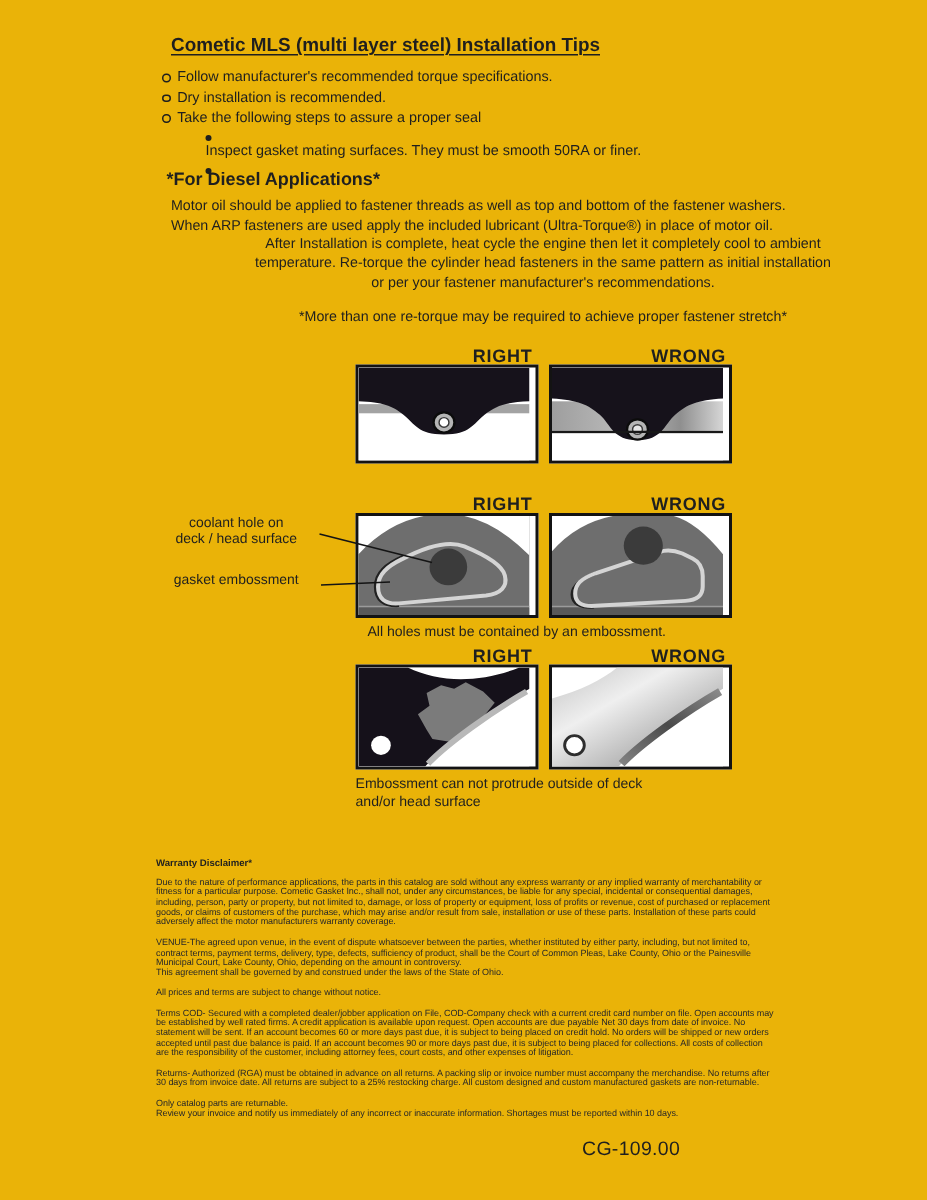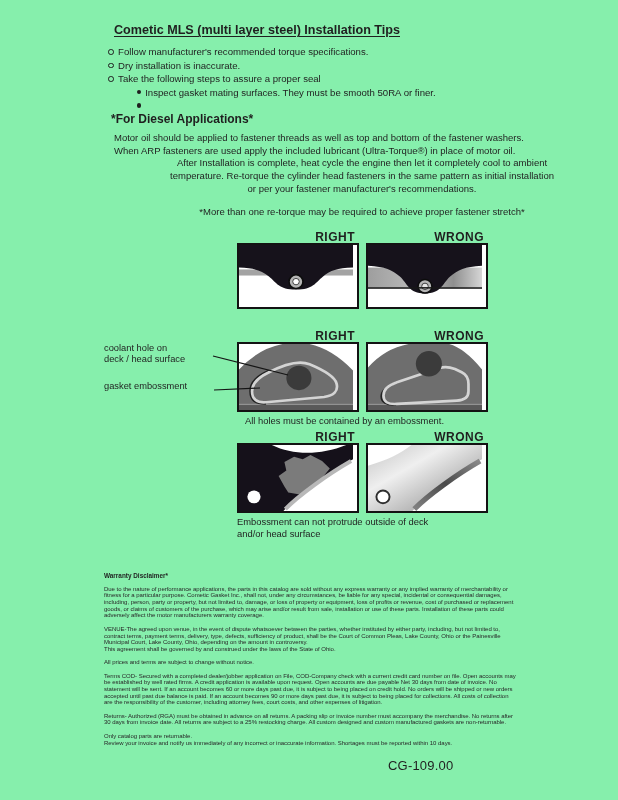--- a/index.html
+++ b/index.html
@@ -1,46 +1,46 @@
 <!DOCTYPE html>
 <html><head>
 <meta charset="utf-8">
 <style>
   html,body { margin:0; padding:0; background:#9a9a9a; }
   .page {
     position:relative; width:618px; height:800px; margin:0 auto;
-    background:#86efac; overflow:hidden;
+    background:#eab308; overflow:hidden;
     font-family:"Liberation Sans", sans-serif; color:#1f1f1f;
   }
   .pre { white-space:pre-line; }
 
   .title {
     position:absolute; left:114px; top:23px;
     font-size:12.6px; font-weight:bold;
     text-decoration:underline; text-decoration-thickness:1.4px; text-underline-offset:2px;
   }
 
   .bullets { position:absolute; left:108px; top:45px; width:492px; font-size:9.6px; line-height:13.5px;text-align:center; }
   .b-row { display:flex; align-items:flex-start; }
-  .b-row.sub { margin-left:29px; }
+  .b-row.sub { margin-left:29px;flex-direction:column; }
   .o-glyph { flex:0 0 auto; width:3.6px; height:3.6px; border:1.1px solid #1f1f1f; border-radius:50%; margin:4.2px 4.5px 0 0; }
   .f-glyph { flex:0 0 auto; width:4.2px; height:4.2px; background:#1f1f1f; border-radius:50%; margin:4.4px 4px 0 0; }
 
   .diesel-h { position:absolute; left:111px; top:112px; font-size:12px; font-weight:bold; }
   .bodypara { position:absolute; left:114px; width:496px; font-size:9.5px; line-height:13.2px; }
   .p1 { top:131px; }
   .p2 { top:156px;text-align:center; }
   .pnote { top:205px;text-align:center; }
 
   .dlabel { position:absolute; width:118px; text-align:right; font-size:12px; font-weight:bold; letter-spacing:0.5px; }
   .dbox { position:absolute; width:118px; border:2px solid #131313; background:#fff; z-index:1; }
   .dbox svg { display:block; }
   .caption { position:absolute; font-size:9.4px; line-height:11.6px; }
 
-  .callout { position:absolute; left:104px; width:107px; text-align:left; font-size:9.3px; line-height:10.9px; }
+  .callout { position:absolute; left:104px; width:107px; text-align:center; font-size:9.3px; line-height:10.9px; }
   .co1 { top:343px; }
   .co2 { top:381px; }
 
   .leaders { position:absolute; left:0; top:0; z-index:5; pointer-events:none; }
 
   .disclaimer { position:absolute; left:104px; top:572px; width:502px; }
   .fhead { font-size:6.4px; font-weight:bold; margin:0 0 6.6px 0; }
   .finep { font-size:6px; line-height:6.72px; letter-spacing:-0.03px; margin:0 0 6.6px 0; color:#282828; }
 
   .footer-code { position:absolute; left:388px; top:758px; font-size:13px; letter-spacing:0.2px; }
@@ -52,21 +52,21 @@
 
   <div class="title">Cometic MLS (multi layer steel) Installation Tips</div>
 
   <div class="bullets">
     <div class="b-row">
       <span class="o-glyph"></span>
       <span>Follow manufacturer's recommended torque specifications.</span>
     </div>
     <div class="b-row">
       <span class="o-glyph"></span>
-      <span>Dry installation is inaccurate.</span>
+      <span>Dry installation is recommended.</span>
     </div>
     <div class="b-row">
       <span class="o-glyph"></span>
       <span>Take the following steps to assure a proper seal</span>
     </div>
     <div class="b-row sub">
       <span class="f-glyph"></span>
       <span>Inspect gasket mating surfaces.  They must be smooth 50RA or finer.</span>
     </div>
     <div class="b-row sub">

